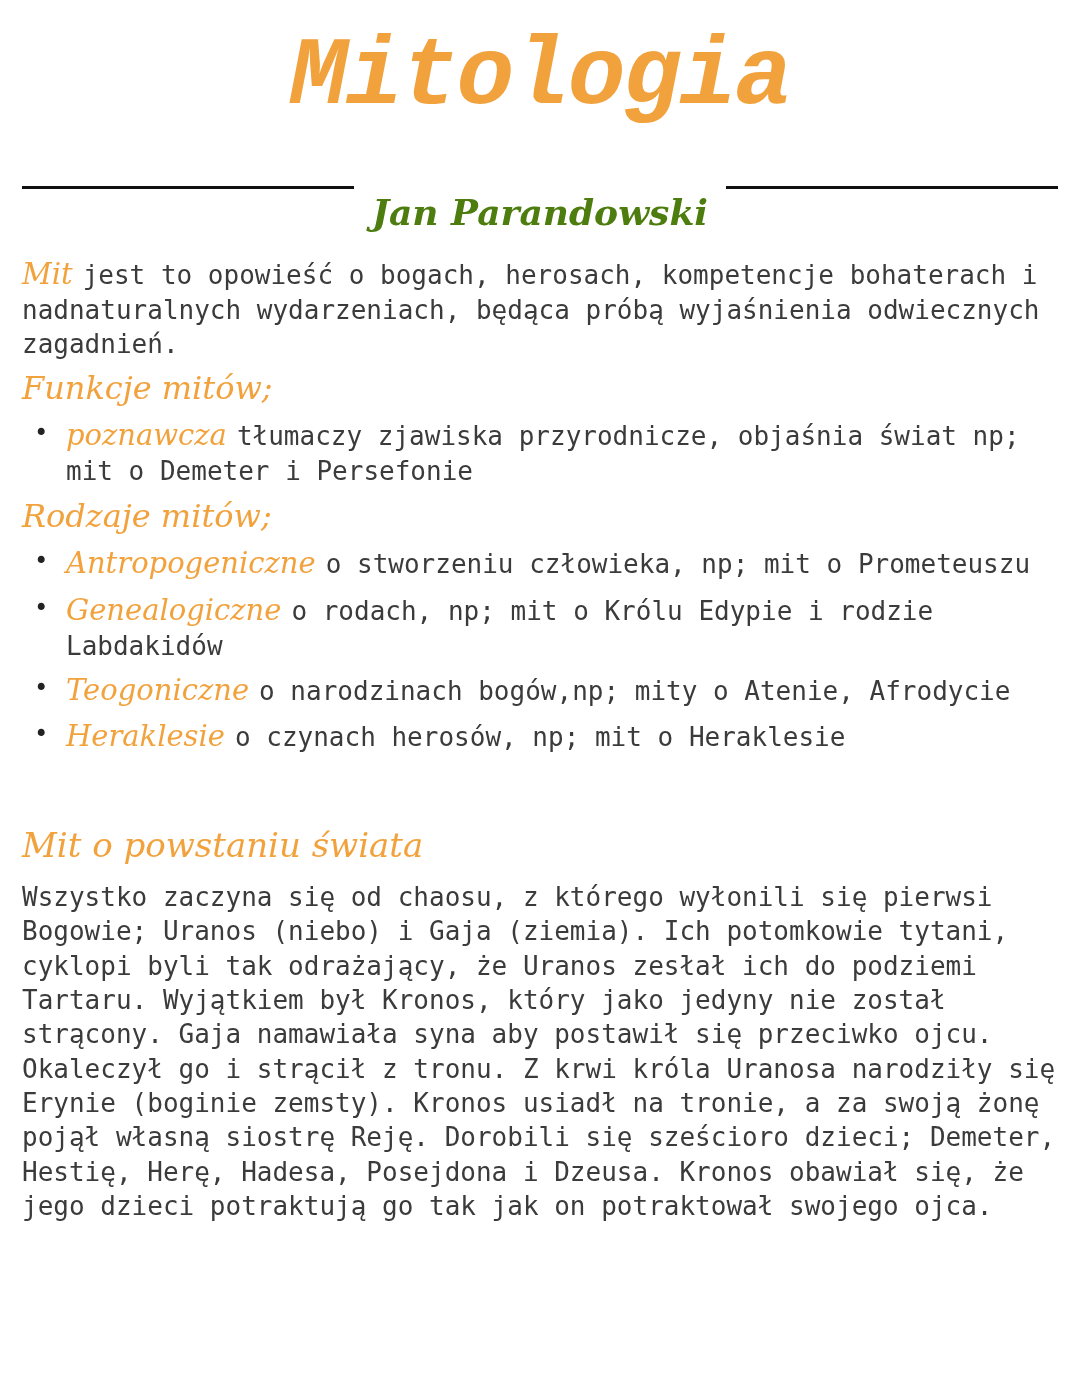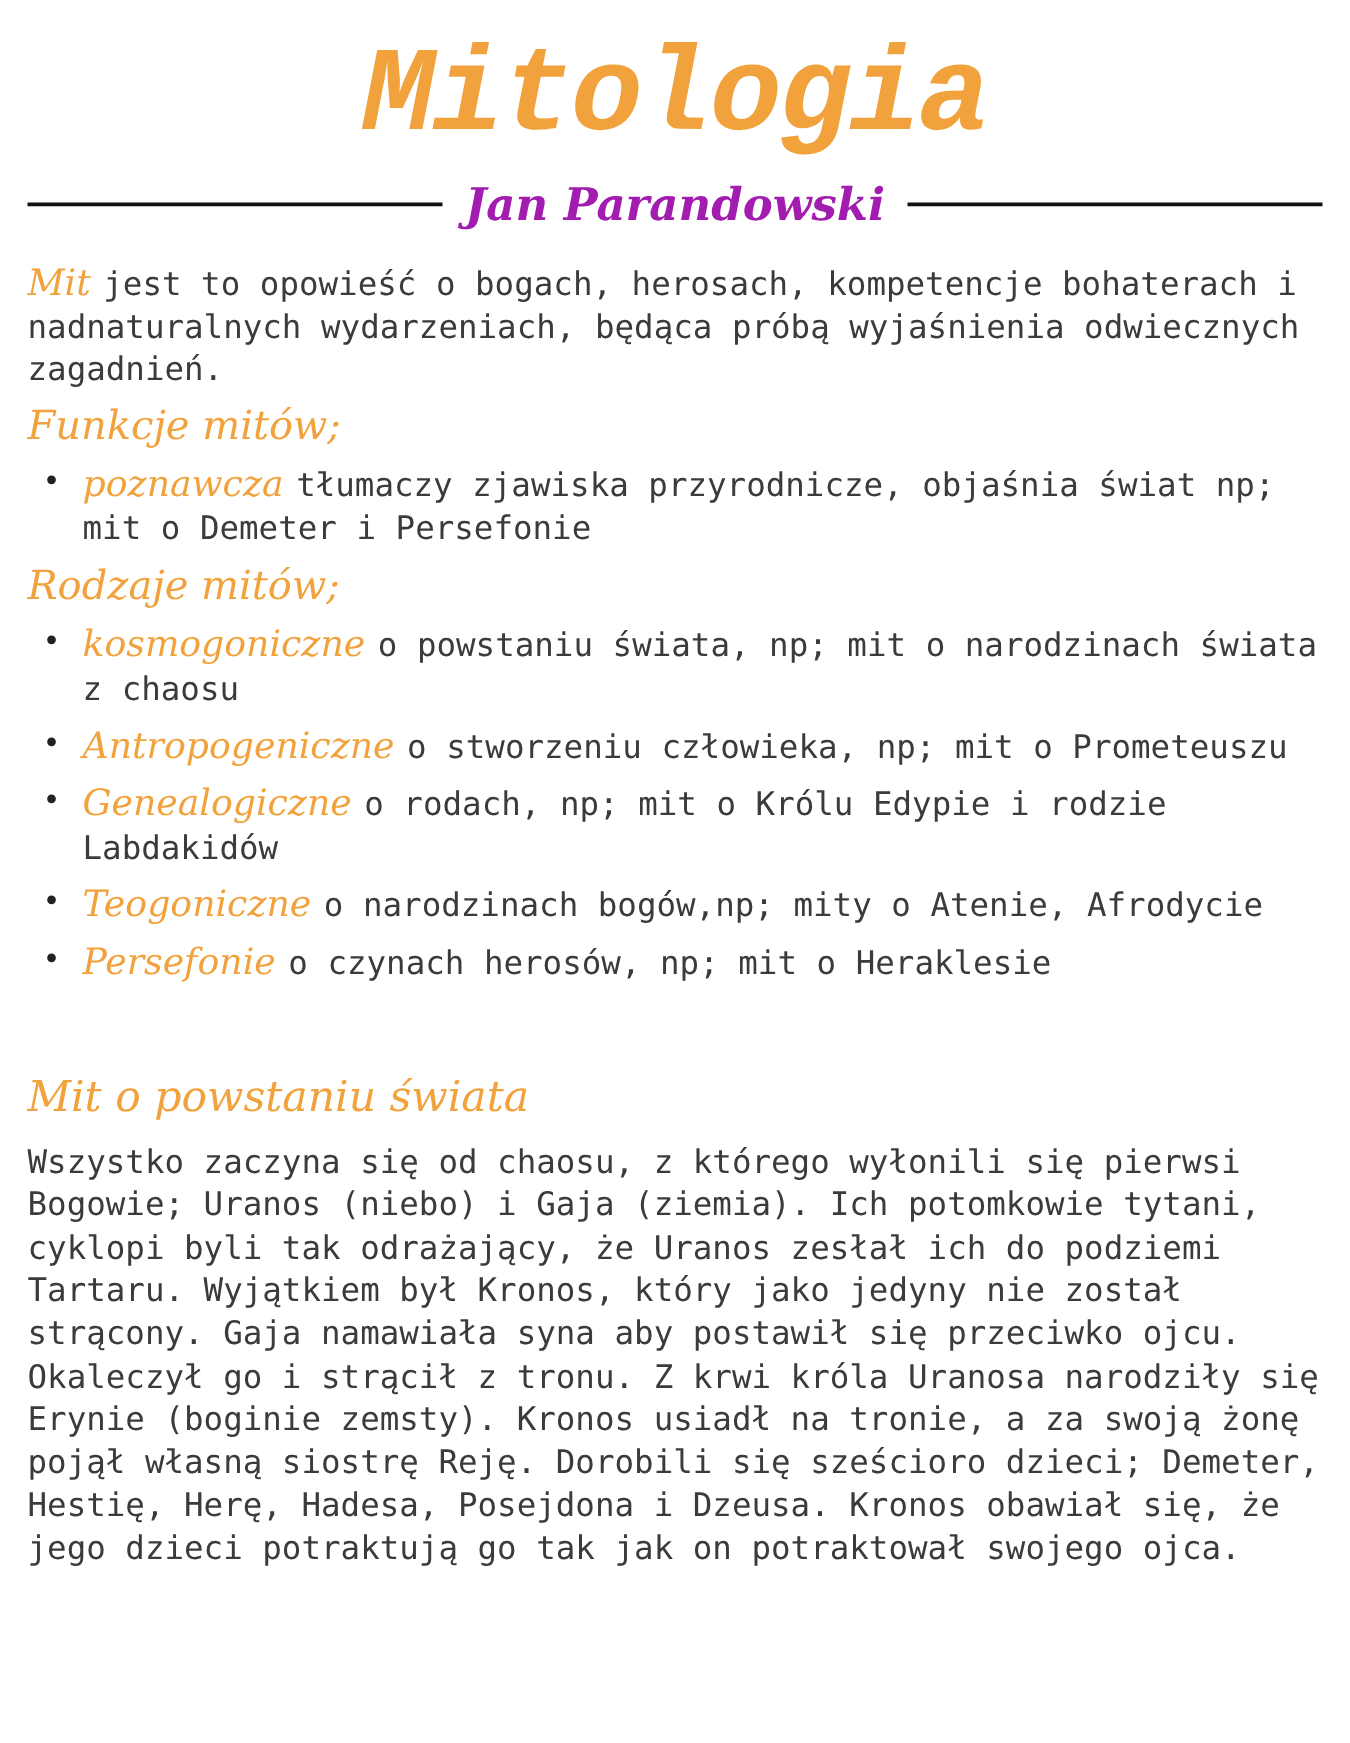--- a/index.html
+++ b/index.html
@@ -40,23 +40,24 @@
   .rule{
     flex:1;
     border-top:3px solid #111111;
     height:0;
   }
   .author{
     font-family:"DejaVu Serif","Liberation Serif",serif;
     font-style:italic;
     font-weight:700;
     font-size:36px;
-    color:#a21caf;
+    color:#4d7c0f;
     padding:0 18px;
     white-space:nowrap;
+    margin-top:48px;
   }
   .body-text{
     font-size:26px;
     line-height:1.32;
     color:var(--text);
   }
   p.body-text{margin-bottom:6px;}
   .script{
     font-family:"DejaVu Serif","Liberation Serif",serif;
     font-style:italic;
@@ -112,25 +113,24 @@
 
   <h2 class="script section-heading">Funkcje mitów;</h2>
 
   <ul class="myth-list body-text">
     <li><span class="script lead">poznawcza</span><span>tłumaczy zjawiska przyrodnicze, objaśnia świat np; mit o Demeter i Persefonie</span></li>
   </ul>
 
   <h2 class="script section-heading">Rodzaje mitów;</h2>
 
   <ul class="myth-list body-text">
-    <li><span class="script lead">kosmogoniczne</span><span>o powstaniu świata, np; mit o narodzinach świata z chaosu</span></li>
     <li><span class="script lead">Antropogeniczne</span><span>o stworzeniu człowieka, np; mit o Prometeuszu</span></li>
     <li><span class="script lead">Genealogiczne</span><span>o rodach, np; mit o Królu Edypie i rodzie Labdakidów</span></li>
     <li><span class="script lead">Teogoniczne</span><span>o narodzinach bogów,np; mity o Atenie, Afrodycie</span></li>
-    <li><span class="script lead">Persefonie</span><span>o czynach herosów, np; mit o Heraklesie</span></li>
+    <li><span class="script lead">Heraklesie</span><span>o czynach herosów, np; mit o Heraklesie</span></li>
   </ul>
 
   <div class="big-gap"></div>
 
   <h2 class="script section-heading creation-heading">Mit o powstaniu świata</h2>
 
   <p class="body-text">Wszystko zaczyna się od chaosu, z którego wyłonili się pierwsi Bogowie; Uranos (niebo) i Gaja (ziemia). Ich potomkowie tytani, cyklopi byli tak odrażający, że Uranos zesłał ich do podziemi Tartaru. Wyjątkiem był Kronos, który jako jedyny nie został strącony. Gaja namawiała syna aby postawił się przeciwko ojcu. Okaleczył go i strącił z tronu. Z krwi króla Uranosa narodziły się Erynie (boginie zemsty). Kronos usiadł na tronie, a za swoją żonę pojął własną siostrę Reję. Dorobili się sześcioro dzieci; Demeter, Hestię, Herę, Hadesa, Posejdona i Dzeusa. Kronos obawiał się, że jego dzieci potraktują go tak jak on potraktował swojego ojca.</p>
 
 </div>
 

